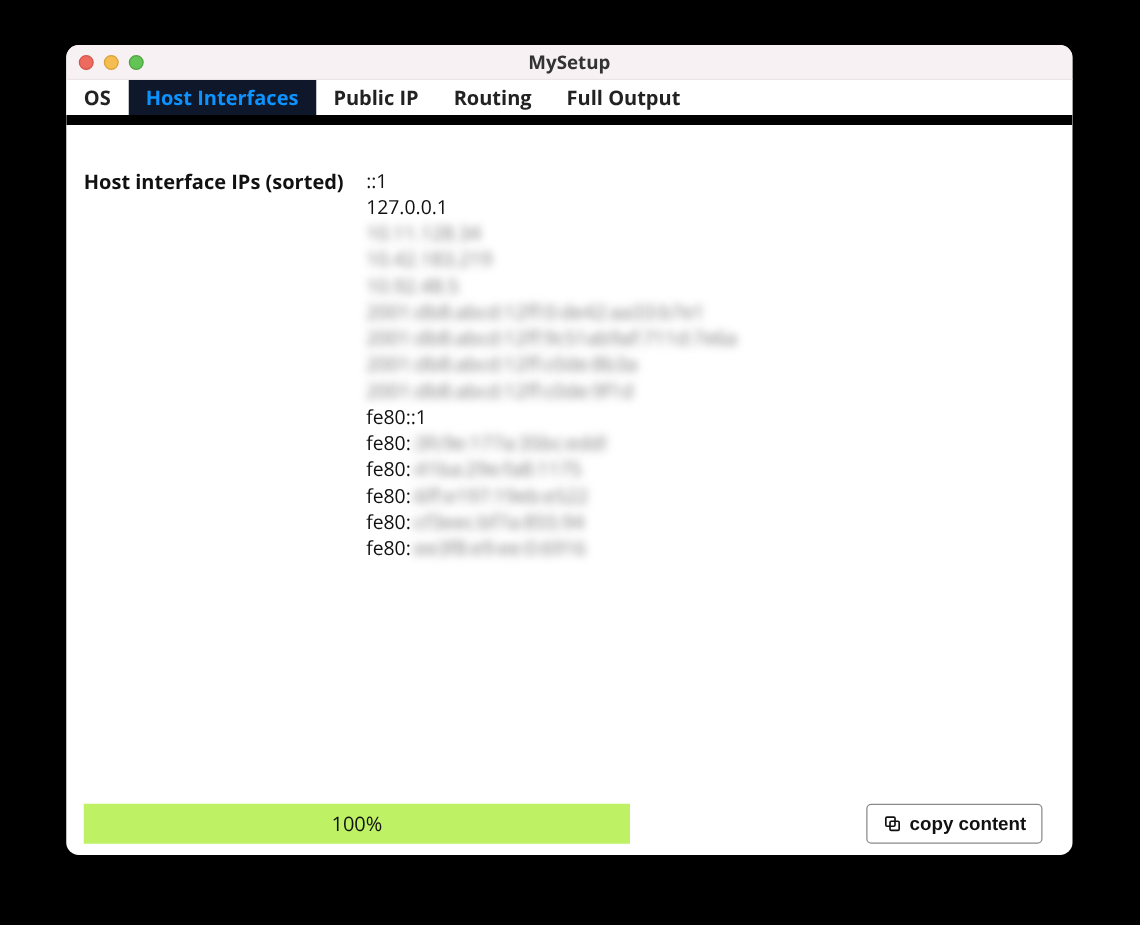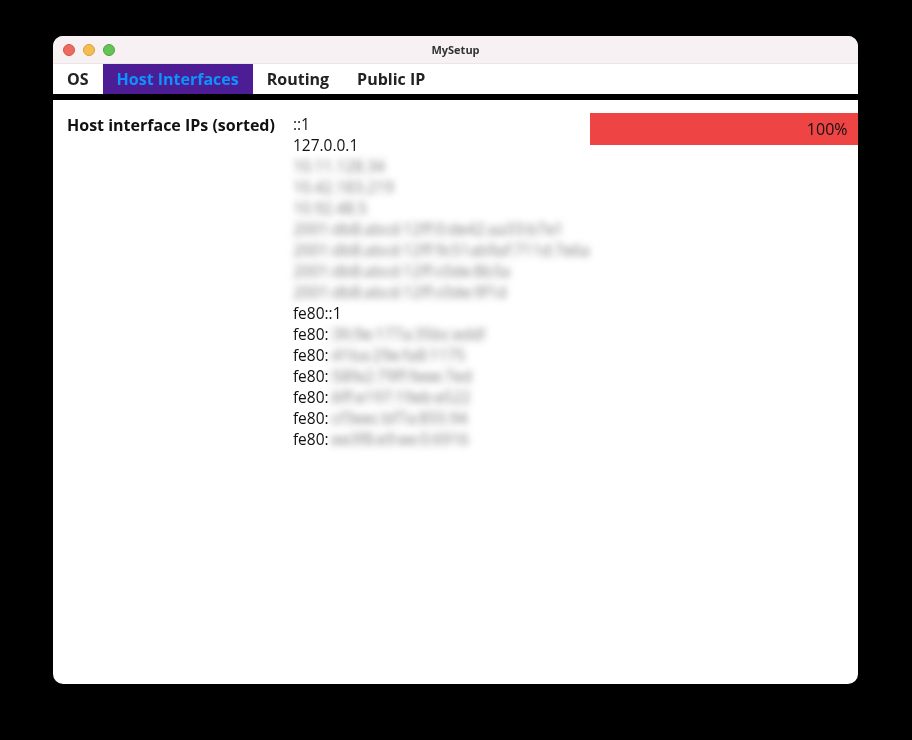--- a/index.html
+++ b/index.html
@@ -45,55 +45,56 @@
     height: 12px;
     border-radius: 50%;
   }
   .tl-close   { background: #ec6a5e; border: 0.5px solid #d55247; }
   .tl-min     { background: #f5bd4f; border: 0.5px solid #d8a038; }
   .tl-max     { background: #61c454; border: 0.5px solid #4fa33f; }
   .title {
     position: absolute;
     left: 0; right: 0;
     text-align: center;
-    font-size: 11px;
+    font-size: 15px;
     font-weight: 700;
     color: #333;
     pointer-events: none;
   }
   .tabbar {
     display: flex;
     align-items: stretch;
     background: #fff;
-    border-bottom: 6px solid #000000;
+    border-bottom: 8px solid #000000;
     flex-shrink: 0;
     height: 36px;
   }
   .tab {
     padding: 0 14px;
     display: flex;
     align-items: center;
     font-size: 16px;
     font-weight: 700;
     color: #222;
     cursor: pointer;
     user-select: none;
     border: none;
     background: transparent;
   }
   .tab.active {
-    background: #4c1d95;
+    background: #0f172a;
     color: #0d93ff;
   }
   .content {
     flex: 1 1 auto;
     padding: 14px 14px 0 14px;
     overflow: hidden;
     display: flex;
-    flex-direction: row;
+    flex-direction: column;
+    margin-top: 20px;
   }
   .row {
     display: flex;
     gap: 18px;
   }
   .row-label {
     font-weight: 700;
     font-size: 16px;
     color: #111;
     white-space: nowrap;
@@ -117,23 +118,23 @@
   .footer {
     flex-shrink: 0;
     height: 40px;
     display: flex;
     align-items: center;
     justify-content: space-between;
     padding: 0 10px 10px 0;
   }
   .progress {
     margin-left: 0;
-    width: 475px;
+    width: 437px;
     height: 32px;
-    background: #ef4444;
+    background: #bef264;
     color: #111;
     font-size: 16px;
     display: flex;
     align-items: center;
     justify-content: center;
   }
   .copy-btn {
     height: 32px;
     padding: 0 12px;
     border: 1px solid #8a8a8a;
@@ -162,41 +163,41 @@
       <div class="tl tl-close"></div>
       <div class="tl tl-min"></div>
       <div class="tl tl-max"></div>
     </div>
     <div class="title">MySetup</div>
   </div>
 
   <div class="tabbar" id="tabbar">
       <div class="tab">OS</div>
       <div class="tab active">Host Interfaces</div>
+      <div class="tab">Public IP</div>
       <div class="tab">Routing</div>
-      <div class="tab">Public IP</div>
+      <div class="tab">Full Output</div>
     </div>
 
   <div class="content">
     <div class="row">
       <div class="row-label">Host interface IPs (sorted)</div>
       <div class="ip-list" id="ip-list">
           <div class="ip-line">::1</div>
           <div class="ip-line">127.0.0.1</div>
           <div class="ip-line blurred">10.11.128.34</div>
           <div class="ip-line blurred">10.42.183.219</div>
           <div class="ip-line blurred">10.92.48.5</div>
           <div class="ip-line blurred">2001:db8:abcd:12ff:0:de42:aa33:b7e1</div>
           <div class="ip-line blurred">2001:db8:abcd:12ff:9c51ab9af:711d:7e6a</div>
           <div class="ip-line blurred">2001:db8:abcd:12ff:c0de:8b3a</div>
           <div class="ip-line blurred">2001:db8:abcd:12ff:c0de:9f1d</div>
           <div class="ip-line">fe80::1</div>
           <div class="ip-line"><span class="ip-clear">fe80:</span><span class="ip-blur">:3fc9e:177a:35bc:edd!</span></div>
           <div class="ip-line"><span class="ip-clear">fe80:</span><span class="ip-blur">:41ba:29e:fa8:1175</span></div>
-          <div class="ip-line"><span class="ip-clear">fe80:</span><span class="ip-blur">:58fe2:79ff:feee:7ed</span></div>
           <div class="ip-line"><span class="ip-clear">fe80:</span><span class="ip-blur">:6ff:e197:19eb:e522</span></div>
           <div class="ip-line"><span class="ip-clear">fe80:</span><span class="ip-blur">:cf3eec:bf7a:855:94</span></div>
           <div class="ip-line"><span class="ip-clear">fe80:</span><span class="ip-blur">:ee3f8:e9:ee:0:6916</span></div>
         </div>
     </div>
     <div style="flex:1"></div>
     <div class="footer">
       <div class="progress">
         <span>100%</span>
       </div>

